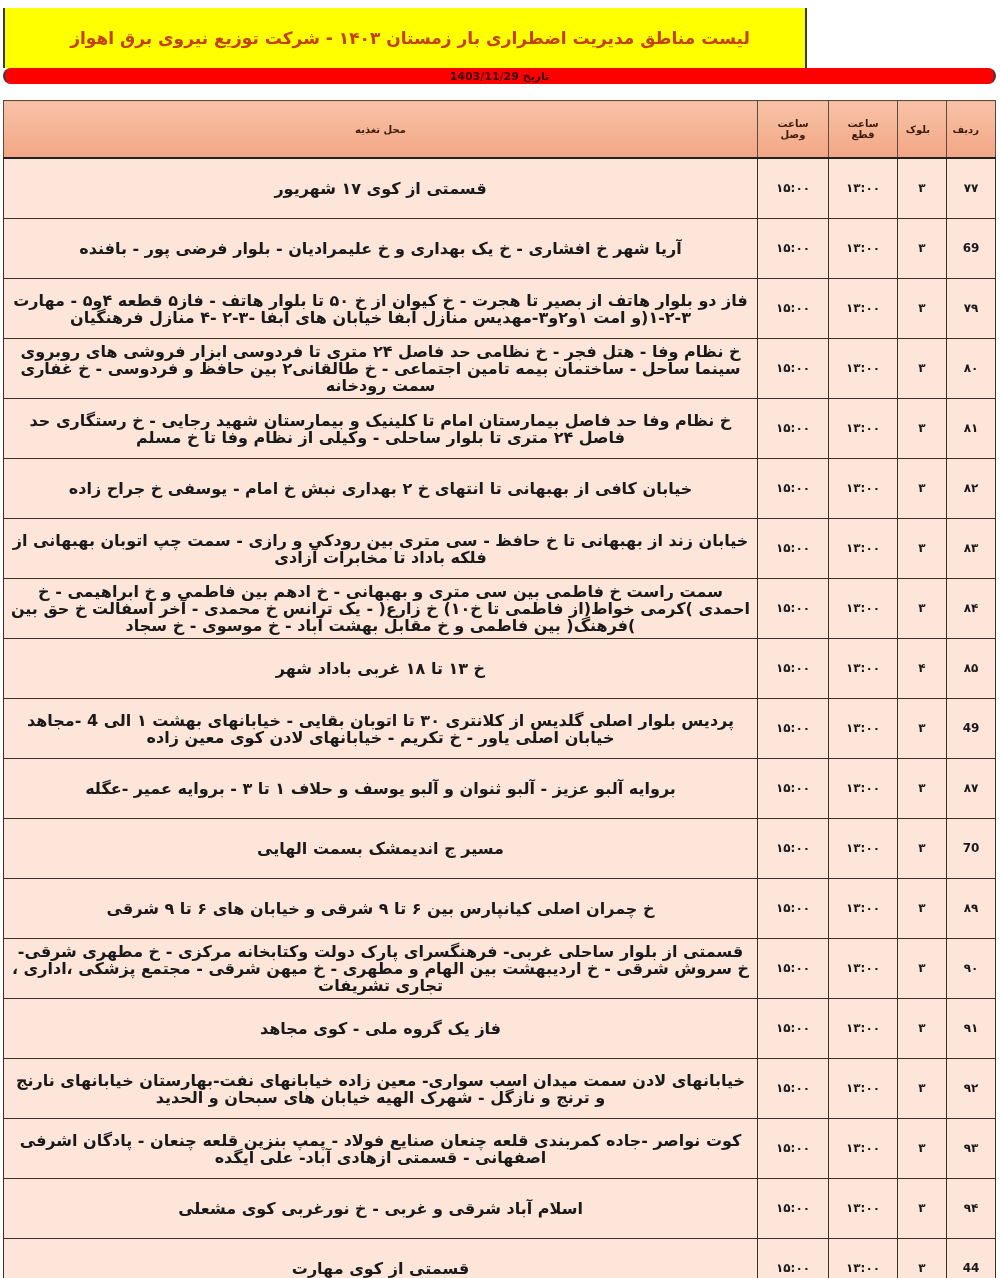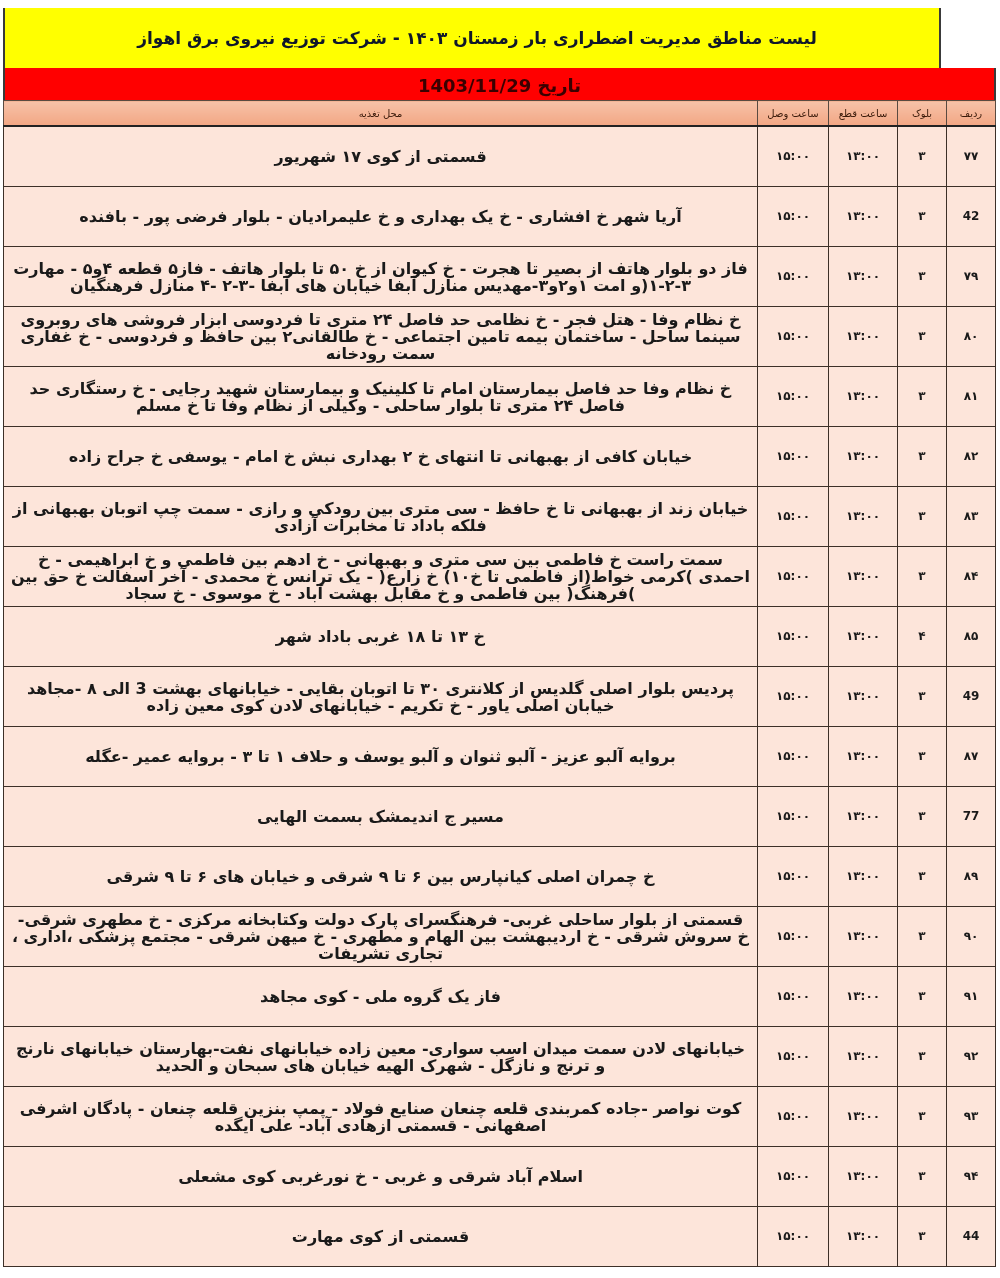--- a/index.html
+++ b/index.html
@@ -1,29 +1,29 @@
 <!DOCTYPE html>
 <html><head>
 <meta charset="utf-8">
 <style>
   html, body { margin:0; padding:0; background:#ffffff; }
   body { width:1000px; height:1278px; position:relative; overflow:hidden;
          font-family:"DejaVu Sans", sans-serif; }
-  .title-bar { position:absolute; left:3px; top:8px; width:938px; height:60px;
+  .title-bar { position:absolute; left:3px; top:8px; width:804px; height:60px;
                background:#ffff00; display:flex; align-items:center; justify-content:center;
-               direction:rtl; font-weight:bold; font-size:17px; color:#0f172a; box-sizing:border-box;
+               direction:rtl; font-weight:bold; font-size:17px; color:#c2410c; box-sizing:border-box;
                border-left:2px solid #3a3a3a; border-right:2px solid #3a3a3a;padding-left:10px; }
-  .date-bar { position:absolute; left:3px; top:68px; width:993px; height:34px;
+  .date-bar { position:absolute; left:3px; top:68px; width:993px; height:16px;
               background:#ff0000; display:flex; align-items:center; justify-content:center;
-              direction:rtl; font-weight:bold; font-size:18px; color:#3a0000; box-sizing:border-box;
-              border-left:2px solid #3a3a3a; border-right:2px solid #3a3a3a; }
+              direction:rtl; font-weight:bold; font-size:11px; color:#3a0000; box-sizing:border-box;
+              border-left:2px solid #3a3a3a; border-right:2px solid #3a3a3a;border-radius:12px; }
   table { position:absolute; left:3px; top:100px; width:993px; border-collapse:collapse;
           direction:rtl; table-layout:fixed; }
-  th { background:linear-gradient(#f7c2a8,#f2a784); height:24px; font-size:10px; font-weight:normal;
-       color:#3a1a0a; border:1px solid #5a4a40; border-bottom:2px solid #222; padding:0; }
+  th { background:linear-gradient(#f7c2a8,#f2a784); height:24px; font-size:10px; font-weight:bold;
+       color:#3a1a0a; border:1px solid #5a4a40; border-bottom:2px solid #222; padding:16px; }
   td { background:#fde5da; border:1px solid #3d3028; height:59px; padding:0 6px;
        text-align:center; vertical-align:middle; font-size:10.5px; font-weight:bold; color:#1a1a1a;
        line-height:17px; }
   td.num { font-size:12px; }
   td.loc { font-size:16px; }
   .col-row { width:49px; } .col-block { width:49px; } .col-off { width:69px; } .col-on { width:71px; }
 </style>
 </head>
 <body>
 
@@ -53,21 +53,21 @@
   </thead>
   <tbody id="tbody">
       <tr>
         <td class="num">۷۷</td>
         <td class="num">۳</td>
         <td class="num">۱۳:۰۰</td>
         <td class="num">۱۵:۰۰</td>
         <td class="loc">قسمتی از کوی ۱۷ شهریور</td>
       </tr>
       <tr>
-        <td class="num">42</td>
+        <td class="num">69</td>
         <td class="num">۳</td>
         <td class="num">۱۳:۰۰</td>
         <td class="num">۱۵:۰۰</td>
         <td class="loc">آریا شهر خ افشاری - خ یک بهداری و خ علیمرادیان - بلوار فرضی پور - بافنده</td>
       </tr>
       <tr>
         <td class="num">۷۹</td>
         <td class="num">۳</td>
         <td class="num">۱۳:۰۰</td>
         <td class="num">۱۵:۰۰</td>
@@ -113,31 +113,31 @@
         <td class="num">۴</td>
         <td class="num">۱۳:۰۰</td>
         <td class="num">۱۵:۰۰</td>
         <td class="loc">خ ۱۳ تا ۱۸ غربی باداد شهر</td>
       </tr>
       <tr>
         <td class="num">49</td>
         <td class="num">۳</td>
         <td class="num">۱۳:۰۰</td>
         <td class="num">۱۵:۰۰</td>
-        <td class="loc">پردیس بلوار اصلی گلدیس از کلانتری ۳۰ تا اتوبان بقایی - خیابانهای بهشت 3 الی ۸ -مجاهد خیابان اصلی یاور - خ تکریم - خیابانهای لادن کوی معین زاده</td>
+        <td class="loc">پردیس بلوار اصلی گلدیس از کلانتری ۳۰ تا اتوبان بقایی - خیابانهای بهشت ۱ الی 4 -مجاهد خیابان اصلی یاور - خ تکریم - خیابانهای لادن کوی معین زاده</td>
       </tr>
       <tr>
         <td class="num">۸۷</td>
         <td class="num">۳</td>
         <td class="num">۱۳:۰۰</td>
         <td class="num">۱۵:۰۰</td>
         <td class="loc">بروایه آلبو عزیز - آلبو ثنوان و آلبو یوسف و حلاف ۱ تا ۳ - بروایه عمیر -عگله</td>
       </tr>
       <tr>
-        <td class="num">77</td>
+        <td class="num">70</td>
         <td class="num">۳</td>
         <td class="num">۱۳:۰۰</td>
         <td class="num">۱۵:۰۰</td>
         <td class="loc">مسیر ج اندیمشک بسمت الهایی</td>
       </tr>
       <tr>
         <td class="num">۸۹</td>
         <td class="num">۳</td>
         <td class="num">۱۳:۰۰</td>
         <td class="num">۱۵:۰۰</td>

